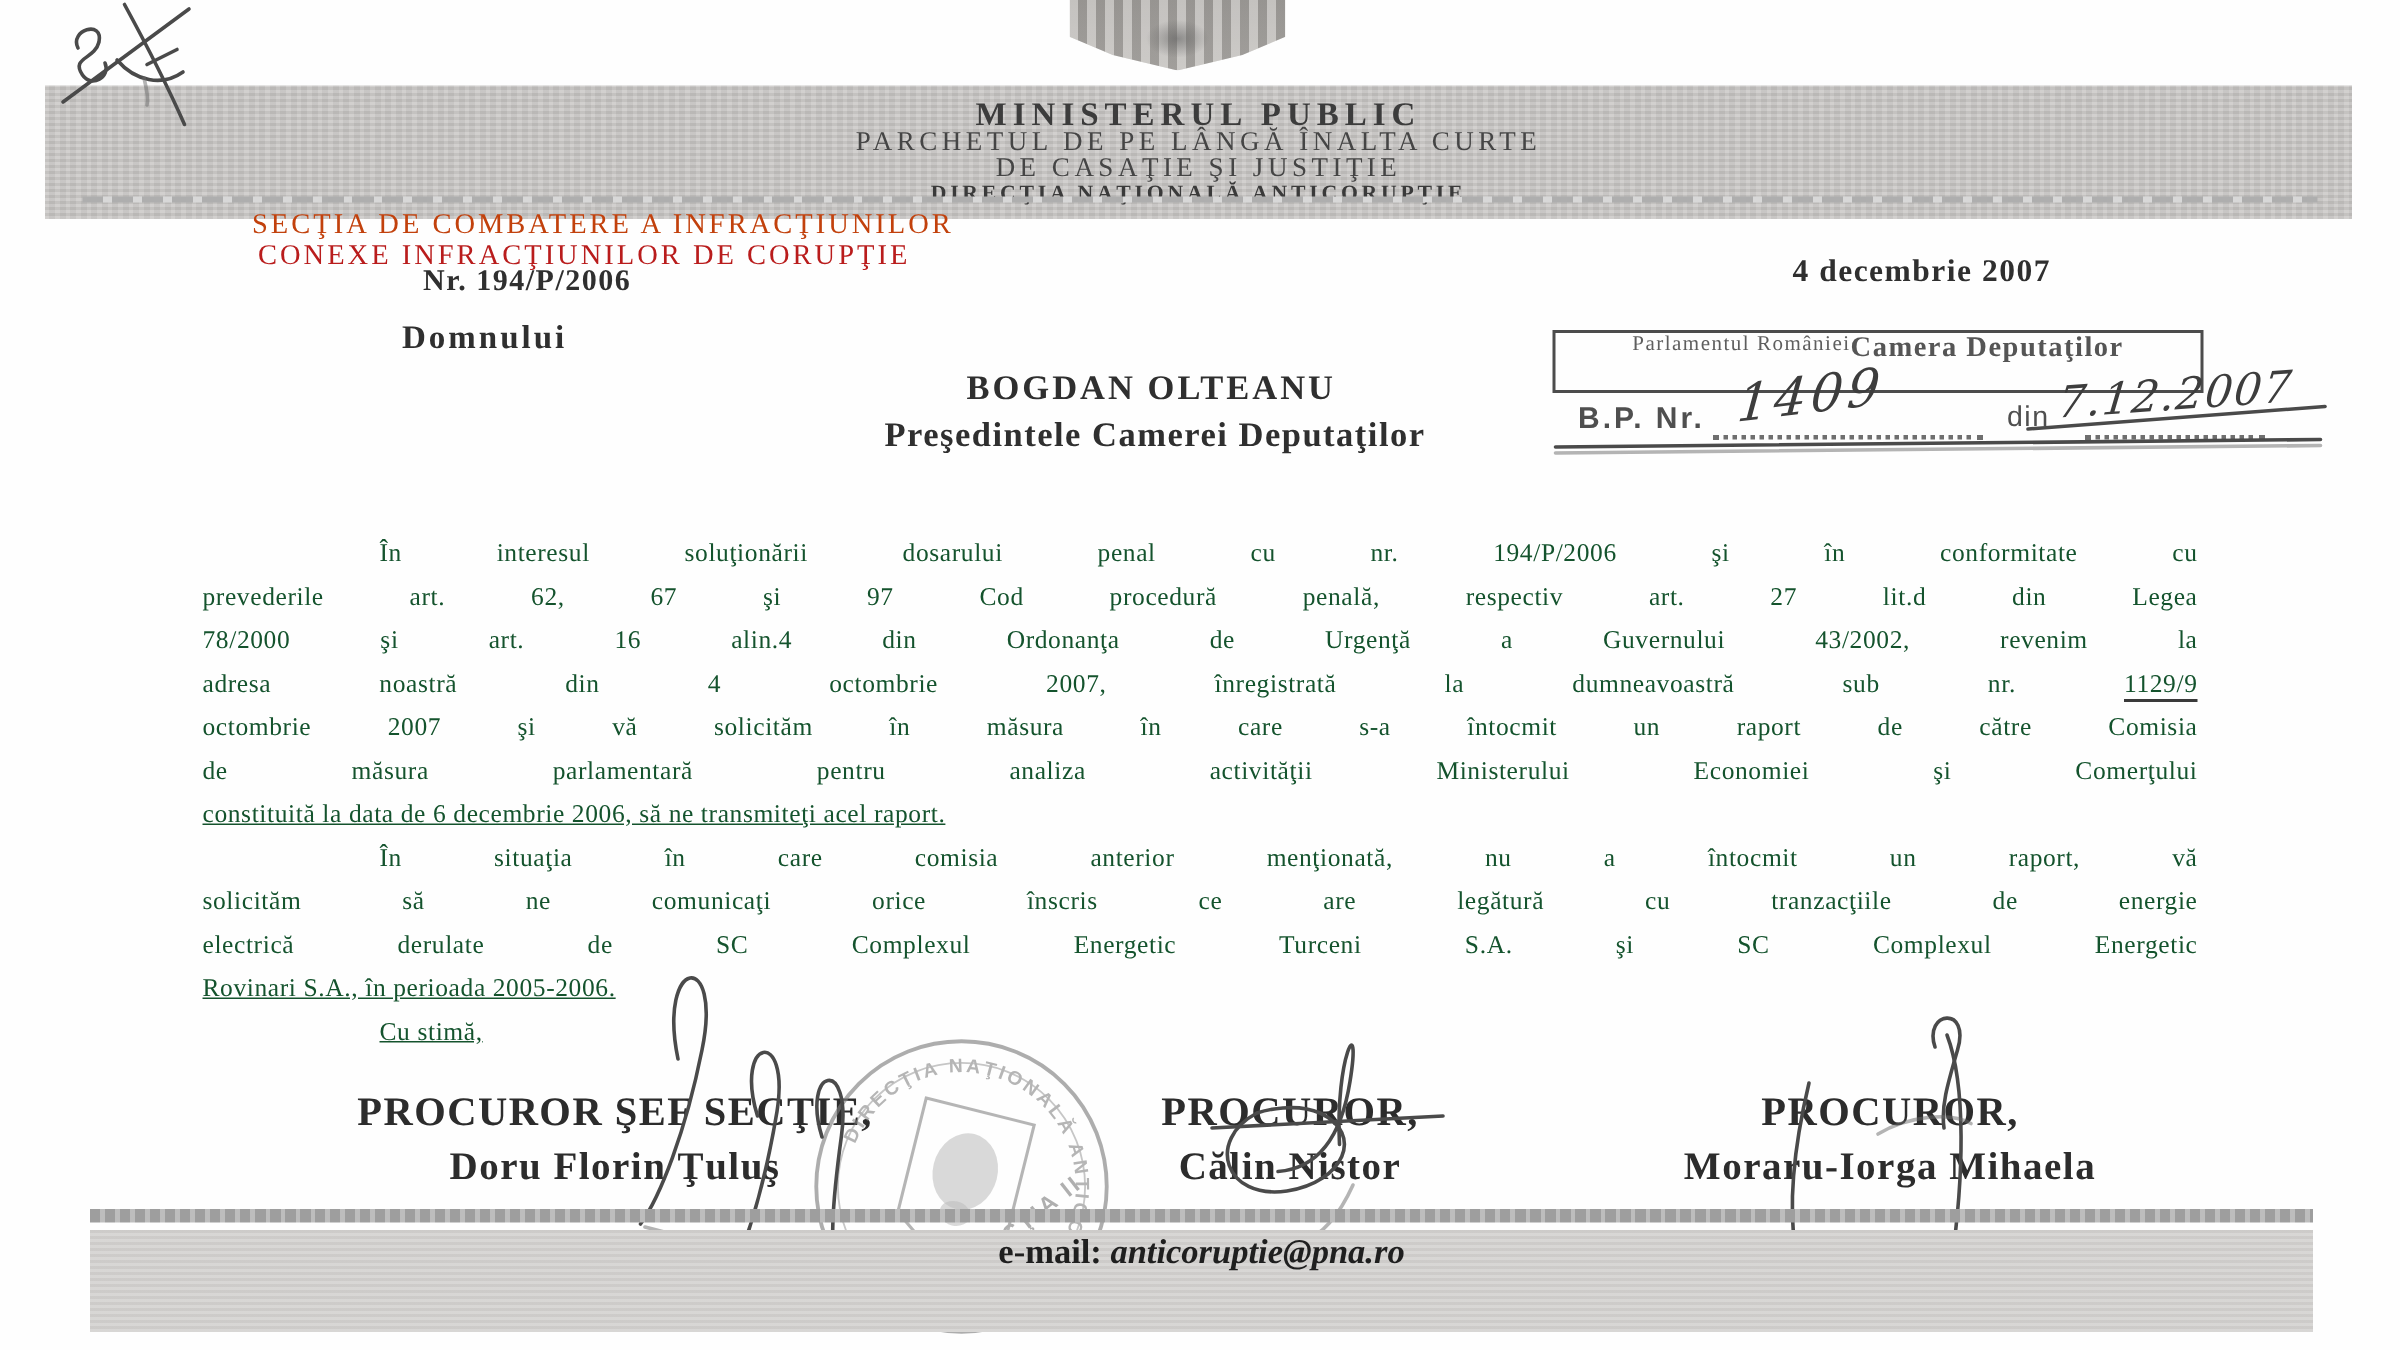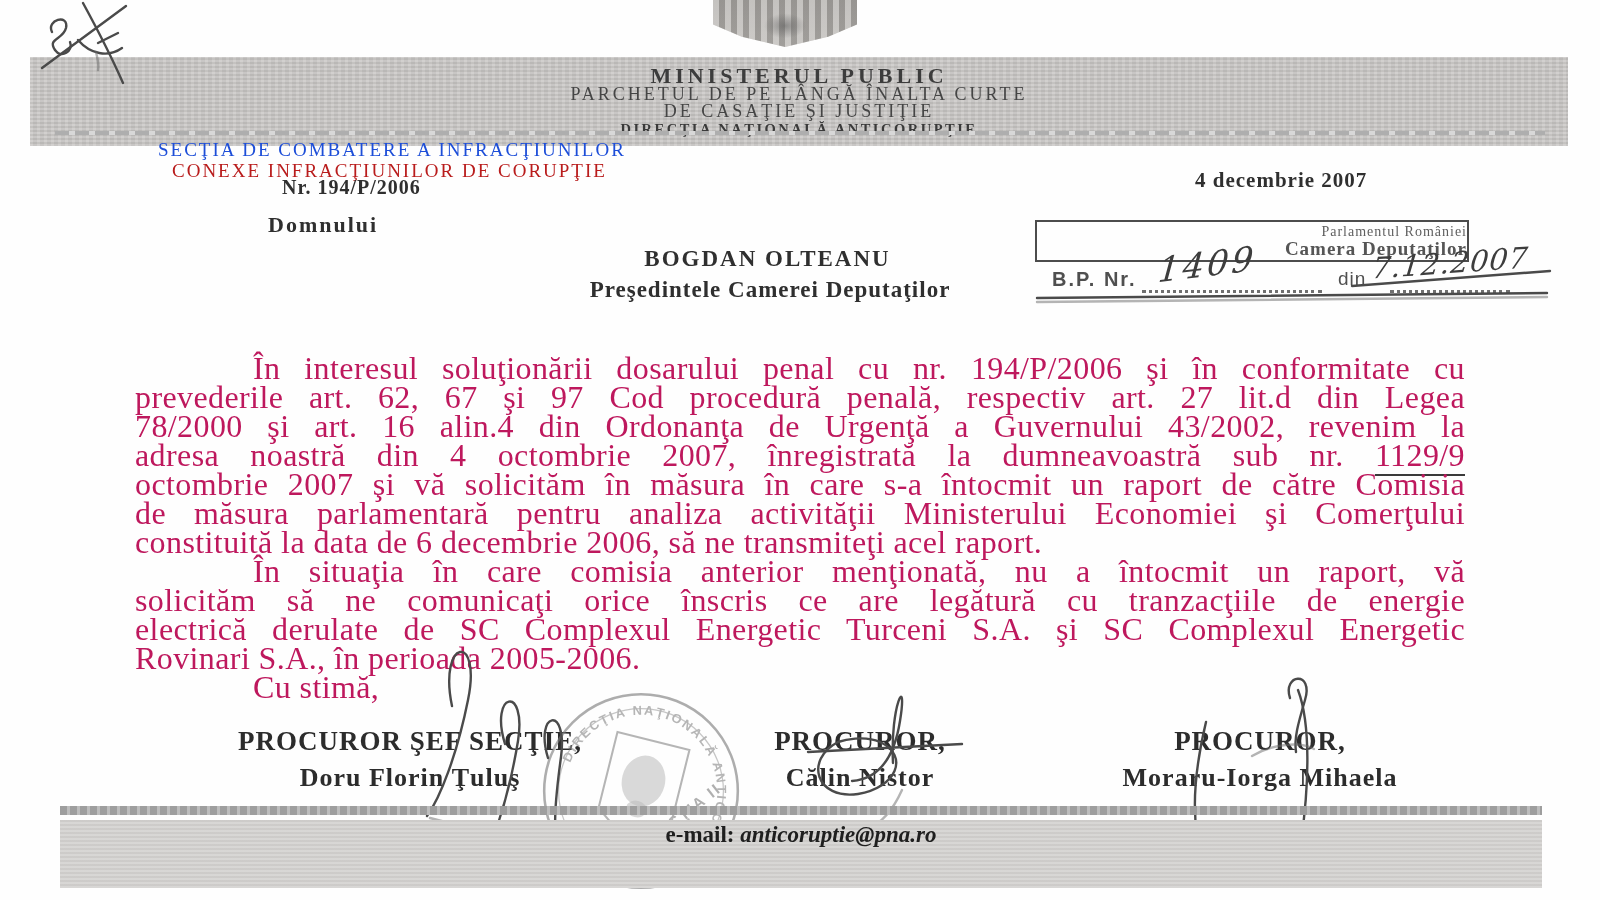--- a/index.html
+++ b/index.html
@@ -18,51 +18,51 @@
           repeating-linear-gradient(0deg, rgba(255,255,255,.10) 0 2px, rgba(0,0,0,.045) 2px 4px),
           repeating-linear-gradient(90deg, rgba(255,255,255,.06) 0 3px, rgba(0,0,0,.04) 3px 7px);
         display:flex;flex-direction:column;align-items:center;justify-content:center;}
   .band .l1{font-size:22px;font-weight:bold;letter-spacing:4px;color:#3c3c3c;line-height:20px;}
   .band .l2,.band .l3{font-size:18px;letter-spacing:3px;color:#454545;line-height:17px;}
   .band .l4{font-size:14.5px;font-weight:bold;letter-spacing:2.5px;color:#3a3a3a;line-height:16px;margin-top:1px;}
   .rule{position:absolute;left:55px;top:131px;width:1490px;height:4px;
         background:repeating-linear-gradient(90deg,#aeaeae 0 14px,#d8d8d8 14px 20px);}
 
   
-  .sec1{position:absolute;left:158px;top:139px;font-size:19px;letter-spacing:2px;color:#1d4ed8;}
+  .sec1{position:absolute;left:168px;top:139px;font-size:19px;letter-spacing:2px;color:#c2410c;}
   .sec2{position:absolute;left:172px;top:160px;font-size:19px;letter-spacing:2px;color:#b91c1c;}
   .caseno{position:absolute;left:282px;top:176px;font-size:20px;font-weight:bold;color:#2f2f2f;letter-spacing:1px;}
   .date{position:absolute;left:1195px;top:168px;font-size:21px;font-weight:bold;color:#2f2f2f;letter-spacing:1px;}
 
   
   .salut{position:absolute;left:268px;top:212px;font-size:22px;font-weight:bold;letter-spacing:2px;color:#2f2f2f;}
   .aname{position:absolute;left:595px;top:246px;width:345px;text-align:center;font-size:23px;font-weight:bold;letter-spacing:2px;color:#2f2f2f;}
   .atitle{position:absolute;left:495px;top:277px;width:550px;text-align:center;font-size:23px;font-weight:bold;letter-spacing:1px;color:#2f2f2f;}
 
   
   .regbox{position:absolute;left:1035px;top:220px;width:430px;height:38px;border:2px solid #4c4c4c;
-          display:flex;flex-direction:column;align-items:flex-end;justify-content:center;color:#5e5e5e;}
+          display:flex;align-items:flex-start;justify-content:center;color:#5e5e5e;}
   .regbox .r1{font-size:14px;letter-spacing:1px;line-height:15px;}
   .regbox .r2{font-size:19px;font-weight:bold;letter-spacing:1px;line-height:20px;color:#555;}
   .bplabel{position:absolute;left:1052px;top:268px;font-family:"Liberation Sans",sans-serif;
            font-size:20px;font-weight:bold;letter-spacing:2px;color:#4f4f4f;}
   .dots1{position:absolute;left:1142px;top:264px;width:180px;height:26px;border-bottom:3px dotted #6f6f6f;}
   .dinlabel{position:absolute;left:1338px;top:268px;font-family:"Liberation Sans",sans-serif;
             font-size:19px;font-weight:normal;letter-spacing:1px;color:#4f4f4f;}
   .dots2{position:absolute;left:1390px;top:264px;width:120px;height:26px;border-bottom:3px dotted #6f6f6f;}
   .hw{font-family:"DejaVu Serif",serif;font-style:italic;color:#3d3d3d;}
   .hwno{position:absolute;left:1158px;top:244px;font-size:34px;letter-spacing:3px;
         transform:rotate(-7deg) skewX(-12deg);}
   .hwdate{position:absolute;left:1372px;top:246px;font-size:29px;letter-spacing:1px;
           transform:rotate(-4deg) skewX(-10deg);}
 
   
-  .body-text{position:absolute;left:135px;top:354px;width:1330px;font-size:32px;line-height:29px;color:#be185d;letter-spacing:.4px;}
+  .body-text{position:absolute;left:135px;top:354px;width:1330px;font-size:17px;line-height:29px;color:#14532d;letter-spacing:.4px;}
   .tline{text-align:justify;text-align-last:justify;}
-  .tline.last{text-align-last:left;}
+  .tline.last{text-align-last:left;text-decoration:underline;}
   .tline.indent{text-indent:118px;}
   .uline{border-bottom:2px solid #3a3a3a;padding-bottom:1px;}
 
   
   .sig{position:absolute;text-align:center;color:#2c2c2c;}
   .sig .role{font-size:27px;font-weight:bold;letter-spacing:1px;}
   .sig .name{font-size:26px;font-weight:bold;letter-spacing:1px;margin-top:6px;}
   .sig1{left:150px;top:726px;width:520px;}
   .sig2{left:720px;top:726px;width:280px;}
   .sig3{left:1060px;top:726px;width:400px;}

